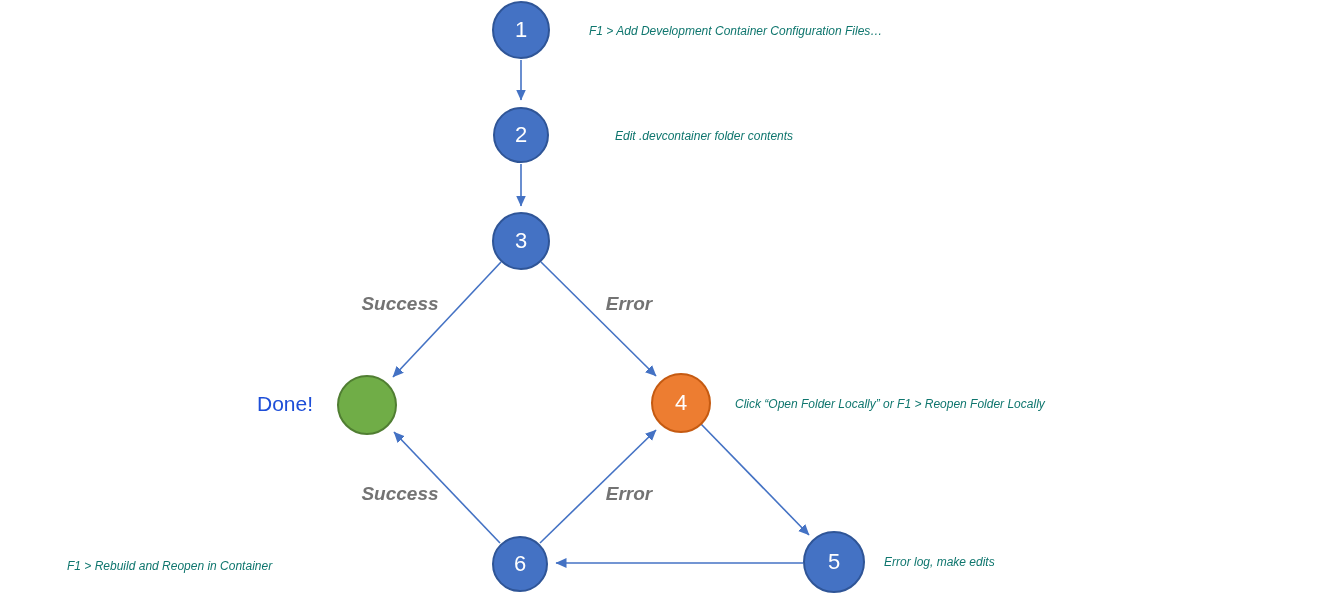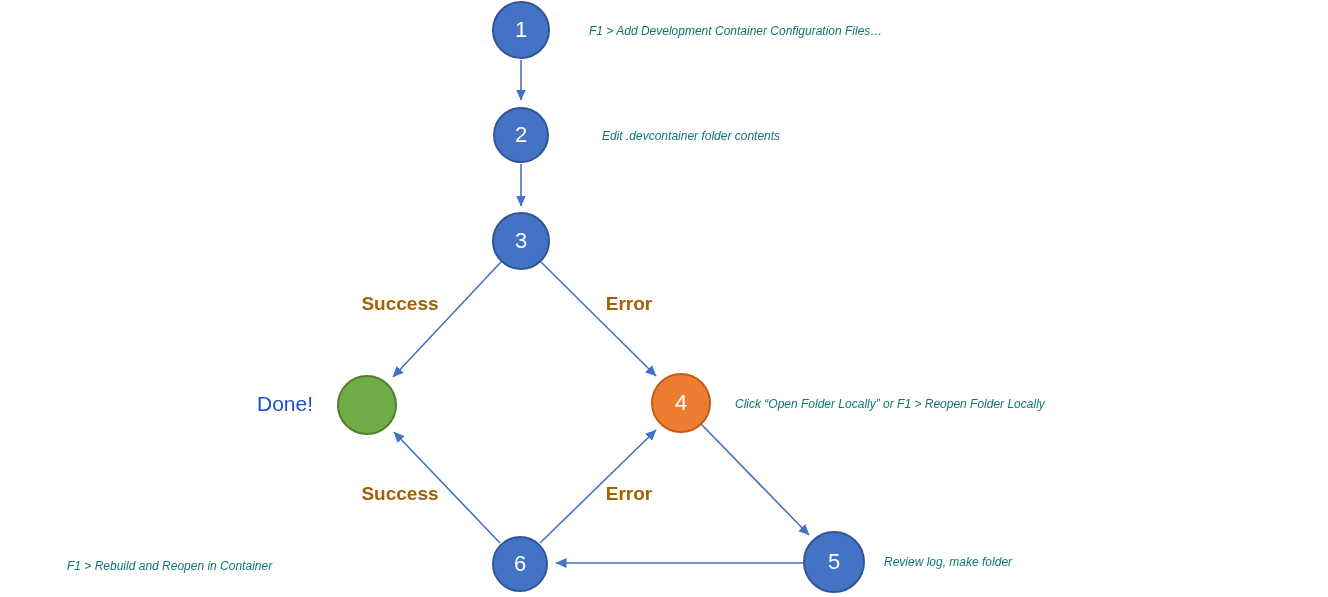--- a/index.html
+++ b/index.html
@@ -52,22 +52,23 @@
     transform: translateY(-50%);
     font-size: 21px;
     color: #1d4ed8;
     white-space: nowrap;
   }
   .edge-label {
     position: absolute;
     transform: translate(-50%, -50%);
     font-weight: bold;
     font-size: 19px;
-    color: #a16207;
+    color: #737373;
     white-space: nowrap;
+    font-style: italic;
   }
 </style>
 </head>
 <body>
 
 <div class="canvas">
 
   <svg class="connectors" viewBox="0 0 1328 597" xmlns="http://www.w3.org/2000/svg">
     <defs>
       <marker id="arrow" markerUnits="userSpaceOnUse" markerWidth="12" markerHeight="11" refX="10.5" refY="5" orient="auto">
@@ -106,28 +107,28 @@
   <div class="node blue" style="left:803px; top:531px; width:62px; height:62px;">
     <span class="num">5</span>
   </div>
 
   <div class="node blue" style="left:492px; top:536px; width:56px; height:56px;">
     <span class="num">6</span>
   </div>
 
   <div class="caption" style="left:589px; top:31px;">F1 &gt; Add Development Container Configuration Files…</div>
 
-  <div class="caption" style="left:602px; top:136px;text-align:right;">Edit .devcontainer folder contents</div>
+  <div class="caption" style="left:615px; top:136px;text-align:right;">Edit .devcontainer folder contents</div>
 
 
   <div class="plain-label" style="left:257px; top:404px;">Done!</div>
 
   <div class="caption" style="left:735px; top:404px;">Click “Open Folder Locally” or F1 &gt; Reopen Folder Locally</div>
 
-  <div class="caption" style="left:884px; top:562px;">Review log, make folder</div>
+  <div class="caption" style="left:884px; top:562px;">Error log, make edits</div>
 
   <div class="caption" style="left:30px; top:566px;margin-left:37px;">F1 &gt; Rebuild and Reopen in Container</div>
 
   <div class="edge-label" style="left:400px; top:304px;">Success</div>
 
   <div class="edge-label" style="left:629px; top:304px;">Error</div>
 
   <div class="edge-label" style="left:400px; top:494px;">Success</div>
 
   <div class="edge-label" style="left:629px; top:494px;">Error</div>

